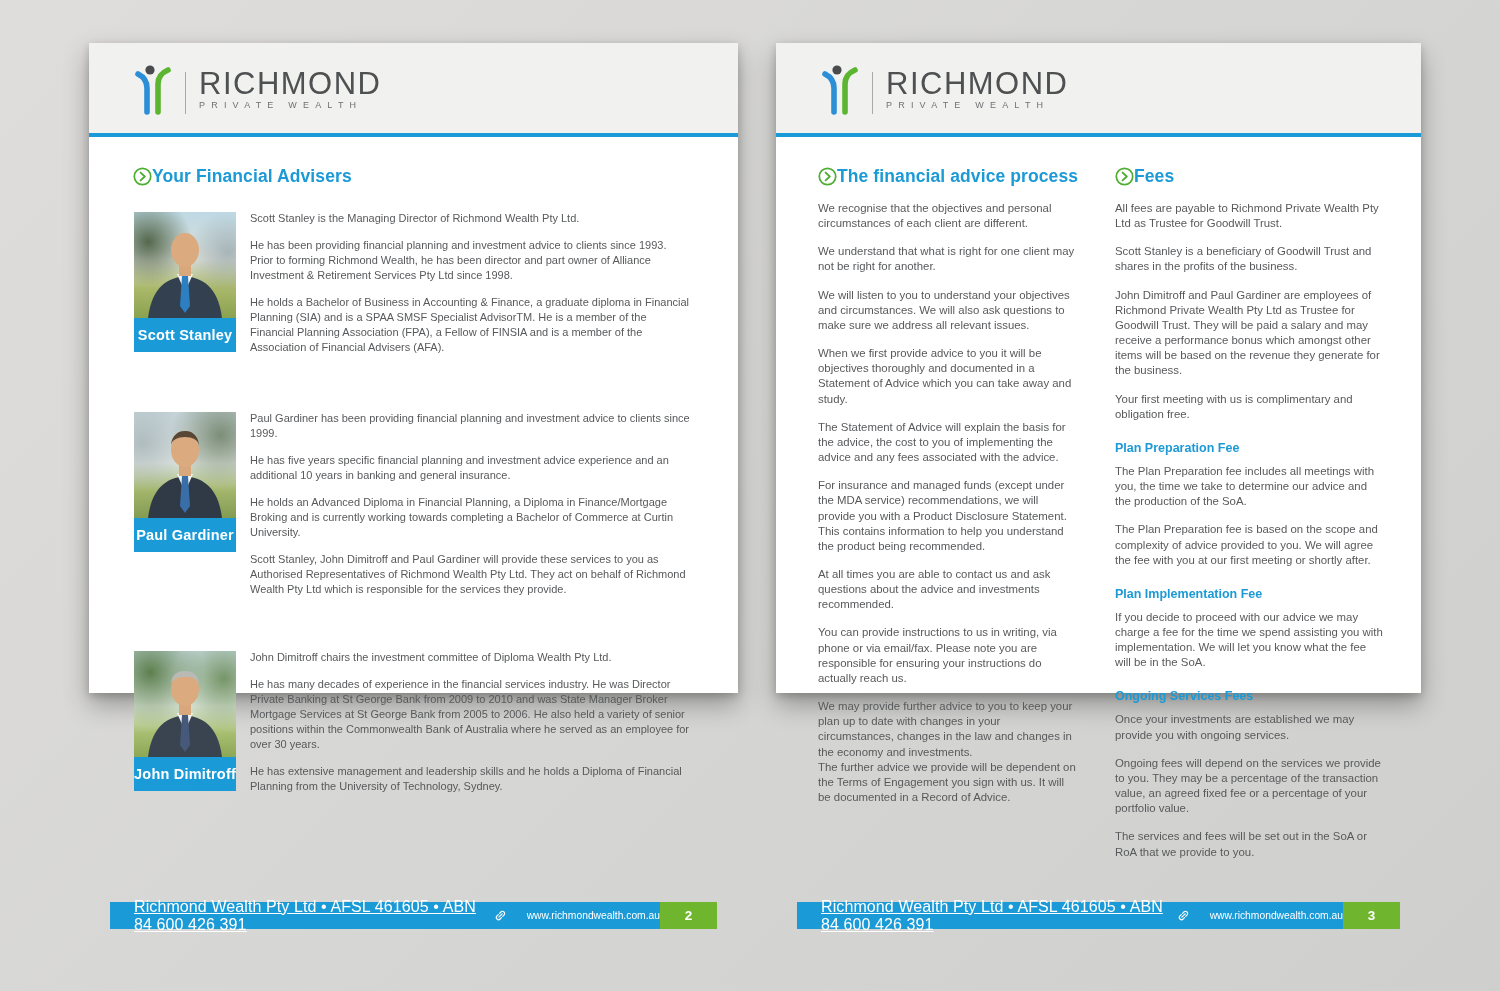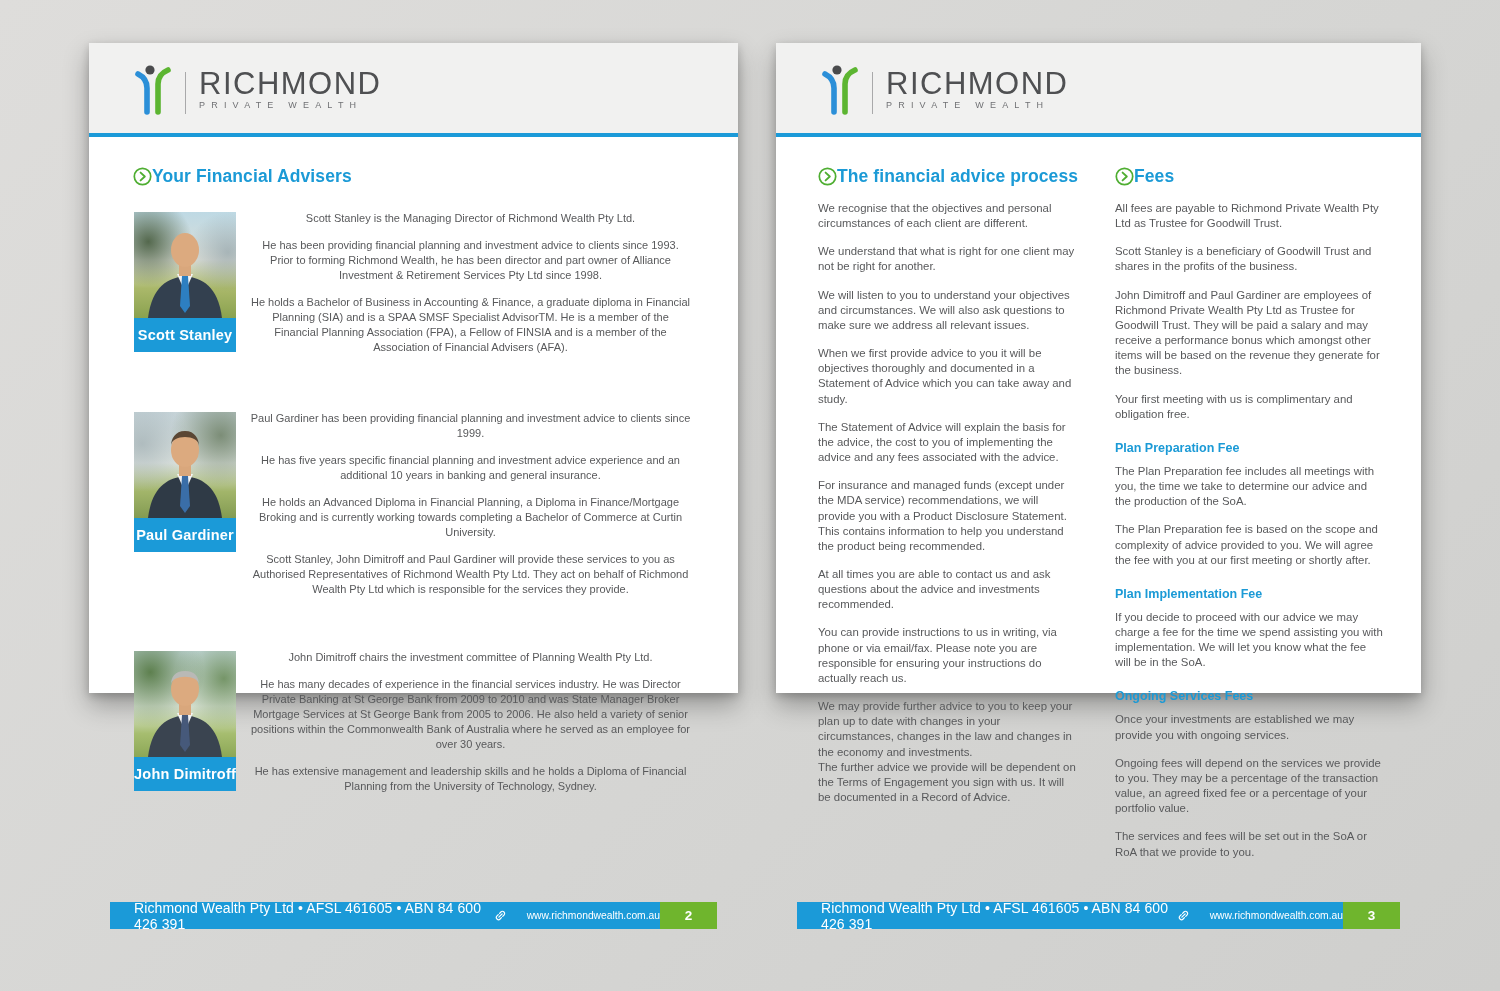--- a/index.html
+++ b/index.html
@@ -42,38 +42,38 @@
   .photo-paul{background:
     radial-gradient(circle at 85% 22%, rgba(95,115,85,0.75) 0%, rgba(95,115,85,0) 42%),
     radial-gradient(circle at 8% 30%, rgba(150,165,170,0.6) 0%, rgba(150,165,170,0) 40%),
     linear-gradient(180deg,#c6d4d9 0%,#dfe5e1 48%,#a2b56a 75%,#839b52 100%);}
   .photo-john{background:
     radial-gradient(circle at 16% 20%, rgba(72,110,52,0.85) 0%, rgba(72,110,52,0) 45%),
     radial-gradient(circle at 88% 26%, rgba(84,122,62,0.75) 0%, rgba(84,122,62,0) 42%),
     linear-gradient(180deg,#cfe2ea 0%,#e4ece2 52%,#a6bd6f 78%,#8ca756 100%);}
   .name-badge{width:102px;height:34px;background:#1b9ad8;color:#ffffff;
     font-size:14.5px;font-weight:bold;display:flex;align-items:center;justify-content:center;letter-spacing:0.2px;}
-  .adviser-text{margin-left:116px;text-align:center;}
+  .adviser-text{margin-left:116px;}
   .para{font-size:11px;line-height:1.36;margin:0 0 12px 0;white-space:pre-line;}
   .adviser-text .para:first-child{margin-top:1px;}
 
   
   .col{position:absolute;top:158px;}
   .col-advice{left:42px;width:260px;}
   .col-fees{left:339px;width:268px;}
   .col .para{font-size:11.4px;line-height:1.33;margin:0 0 13px 0;}
   .subhead{font-size:12.5px;font-weight:bold;color:#1b9ad6;margin:19px 0 9px 0;}
   .subhead.first{margin-top:19px;}
 
   
   .footer{position:absolute;left:21px;top:859px;height:27px;display:flex;}
   .page-1 .footer{width:607px;}
   .page-2 .footer{width:603px;}
   .footer-blue{flex:1;background:#1b9ad8;display:flex;align-items:center;padding-left:24px;gap:6px;}
-  .footer-text{color:#ffffff;font-size:14px;letter-spacing:0.1px;}
+  .footer-text{color:#ffffff;font-size:16px;letter-spacing:0.1px;text-decoration:underline;}
   .footer-link{color:#ffffff;font-size:10.3px;display:flex;align-items:center;gap:21px;}
   .pagenum{width:57px;background:#6fb52d;color:#ffffff;font-size:13.5px;font-weight:bold;
     display:flex;align-items:center;justify-content:center;}
 </style>
 </head>
 <body>
 
 <div class="page page-1">
   <div class="band"></div>
   <div class="logo">
@@ -148,21 +148,21 @@
           <path d="M43 62 L51 80 L59 62 Z" fill="#f2f3f4"></path>
           <path d="M48 64 L54 64 L56 94 L51 101 L46 94 Z" fill="#46597a"></path>
           <rect x="45" y="52" width="12" height="12" fill="#d9a77c"></rect>
           <ellipse cx="51" cy="38" rx="14" ry="17" fill="#dcaa7f"></ellipse>
           <path d="M37 34 C37 23 65 23 65 34 C65 26 61 20 51 20 C41 20 37 26 37 34 Z" fill="#b9b9b6"></path>
         </svg>
       </div>
       <div class="name-badge">John Dimitroff</div>
     </div>
     <div class="adviser-text">
-      <p class="para">John Dimitroff chairs the investment committee of Planning Wealth Pty Ltd.</p>
+      <p class="para">John Dimitroff chairs the investment committee of Diploma Wealth Pty Ltd.</p>
       <p class="para">He has many decades of experience in the financial services industry. He was Director Private Banking at St George Bank from 2009 to 2010 and was State Manager Broker Mortgage Services at St George Bank from 2005 to 2006. He also held a variety of senior positions within the Commonwealth Bank of Australia where he served as an employee for over 30 years.</p>
       <p class="para">He has extensive management and leadership skills and he holds a Diploma of Financial Planning from the University of Technology, Sydney.</p>
     </div>
   </section>
 
   <div class="footer">
     <div class="footer-blue">
       <span class="footer-text">Richmond Wealth Pty Ltd  •  AFSL 461605  •  ABN 84 600 426 391</span>
       <span class="footer-link">
         <svg width="11" height="11" viewBox="0 0 12 12">

